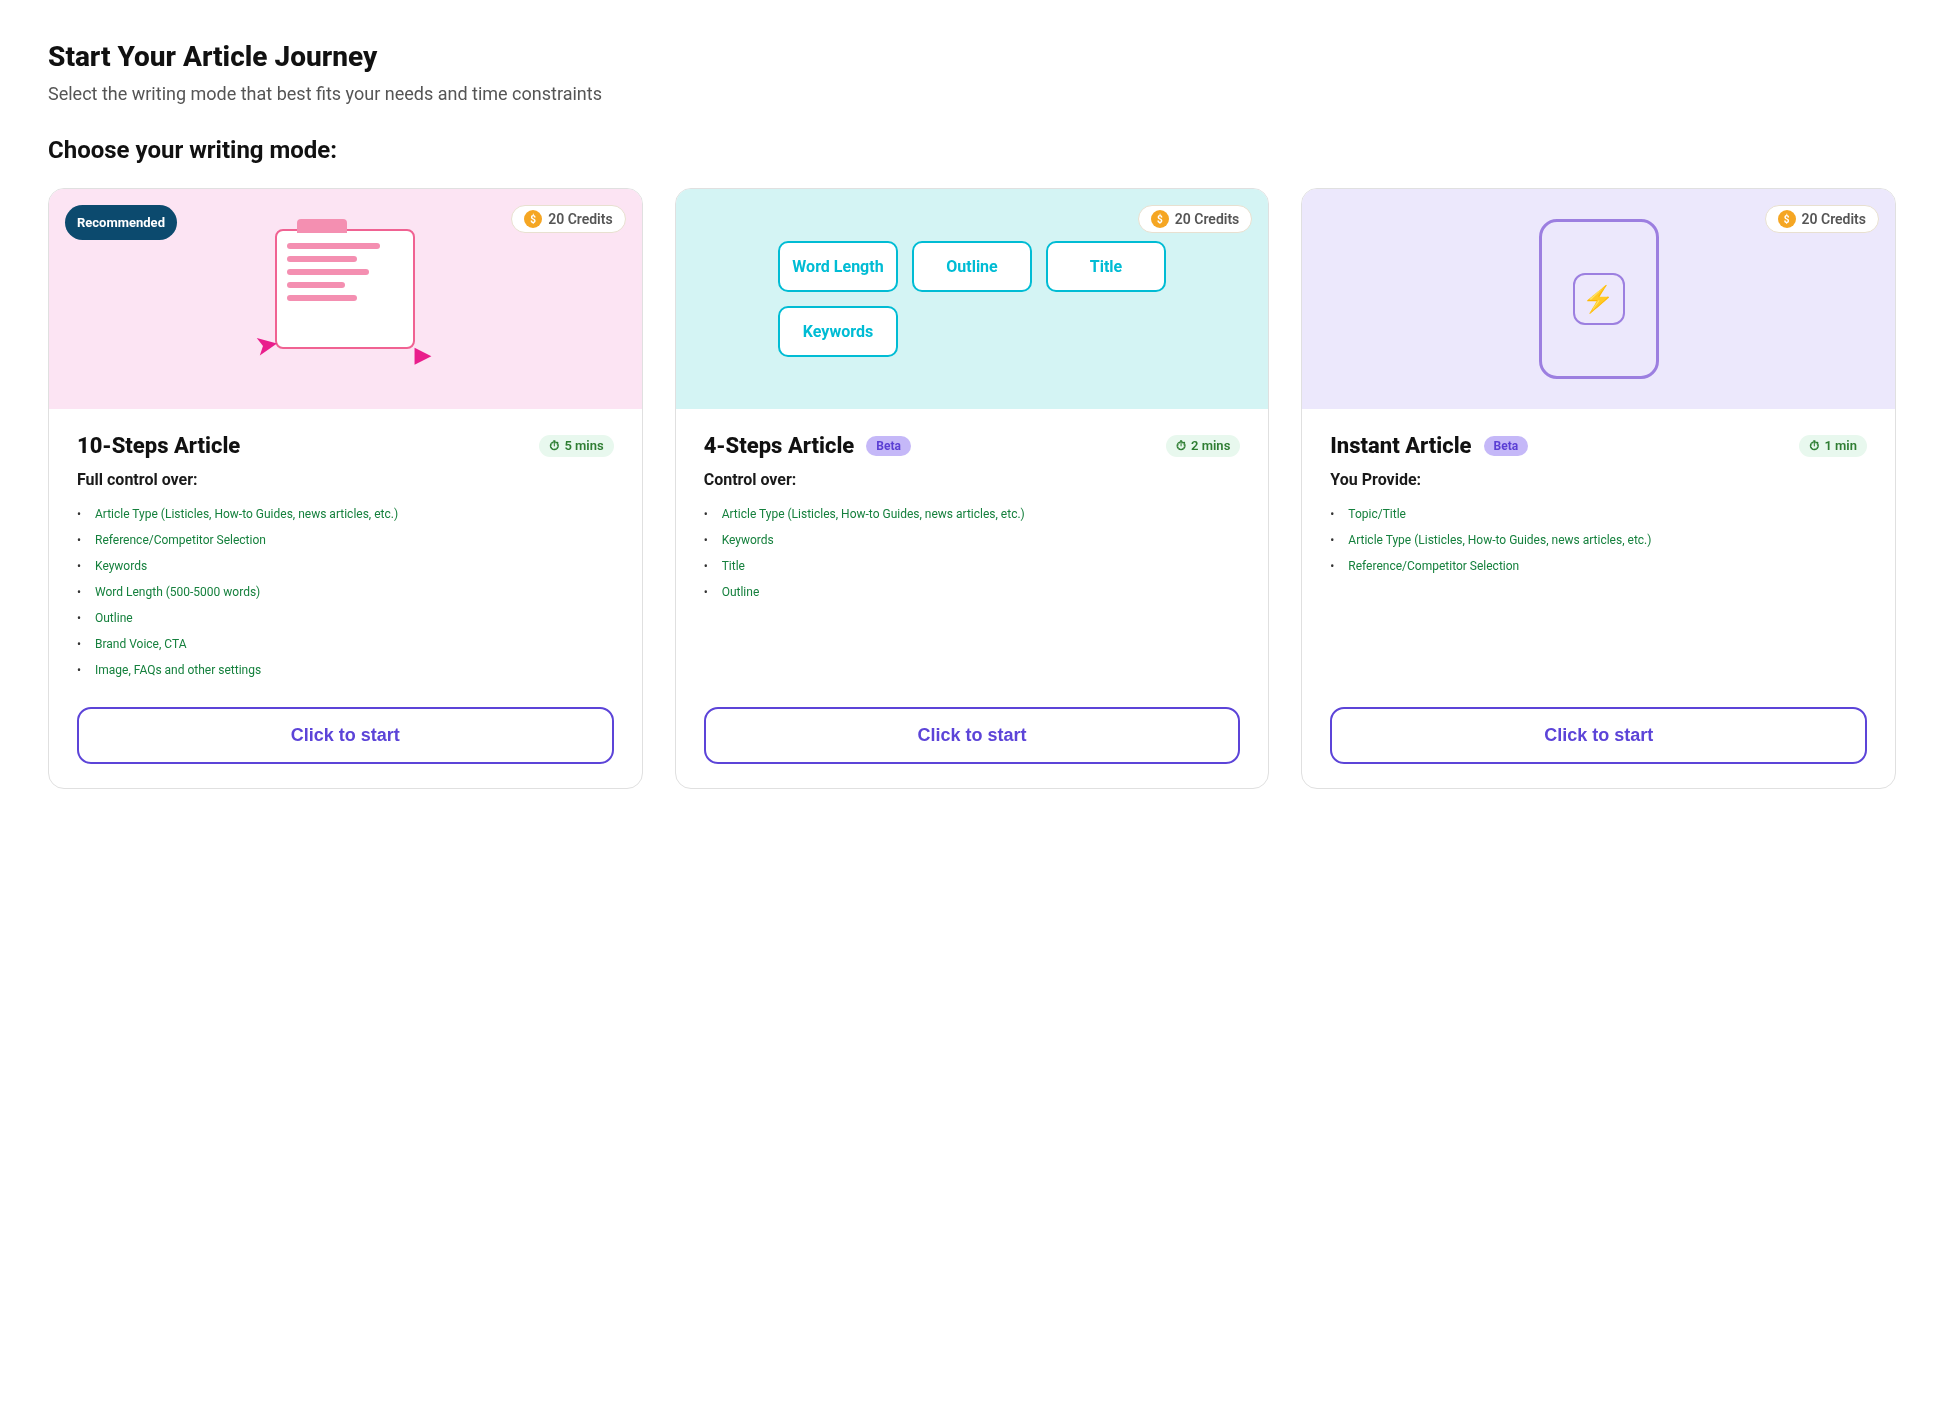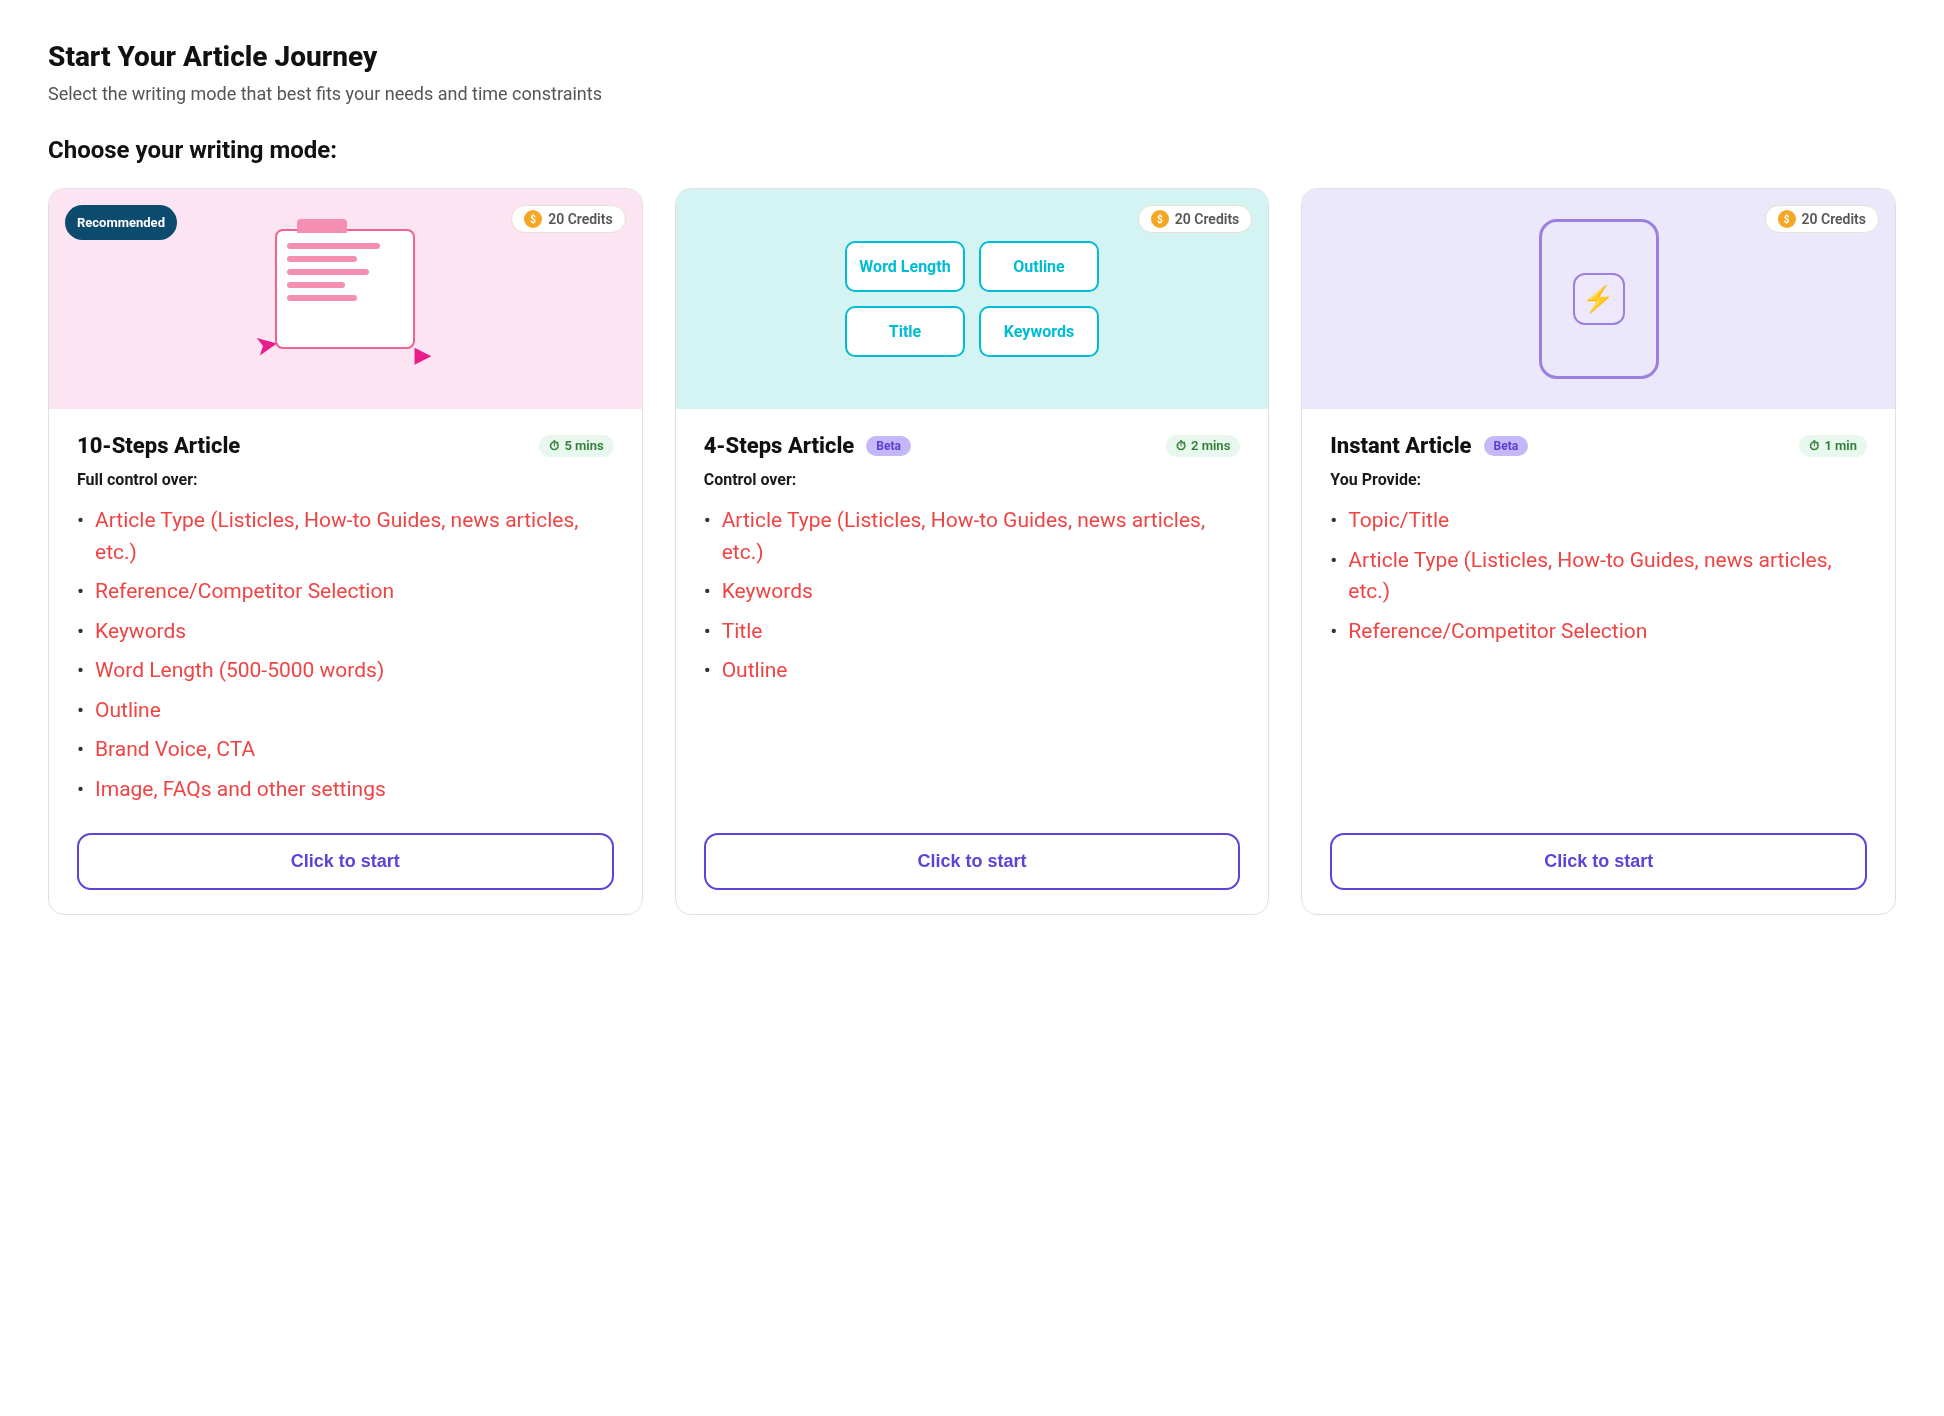--- a/index.html
+++ b/index.html
@@ -143,21 +143,21 @@
       position: absolute;
       bottom: 12px;
       right: 14px;
       font-size: 22px;
       color: #e91e8c;
     }
 
     
     .option-boxes {
       display: grid;
-      grid-template-columns: 1fr 1fr;
+      grid-template-columns: 1fr 1fr 1fr;
       gap: 14px;
       padding: 20px;
     }
     .option-box {
       border: 2px solid #00bcd4;
       border-radius: 10px;
       padding: 14px 10px;
       text-align: center;
       font-weight: 700;
       font-size: 16px;
@@ -246,22 +246,22 @@
       margin-bottom: 12px;
       color: #1a1a1a;
     }
     .card-list {
       list-style: none;
       padding: 0;
       margin: 0 0 auto 0;
       flex: 1;
     }
     .card-list li {
-      font-size: 21px;
-      color: #ef4444;
+      font-size: 12px;
+      color: #15803d;
       padding: 4px 0;
       padding-left: 18px;
       position: relative;
       line-height: 1.5;
     }
     .card-list li::before {
       content: '•';
       position: absolute;
       left: 0;
       color: #333;

